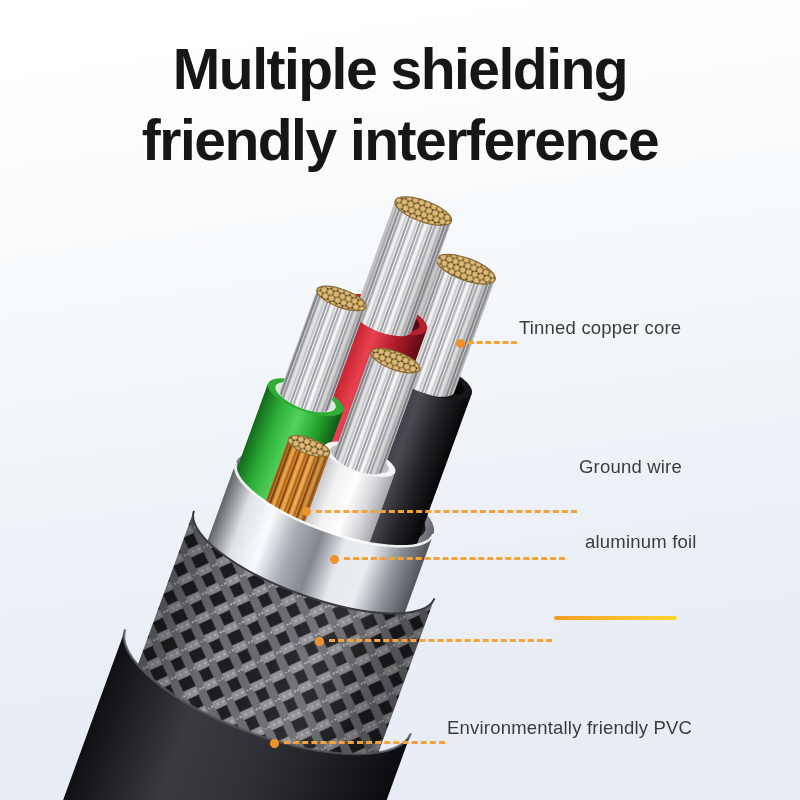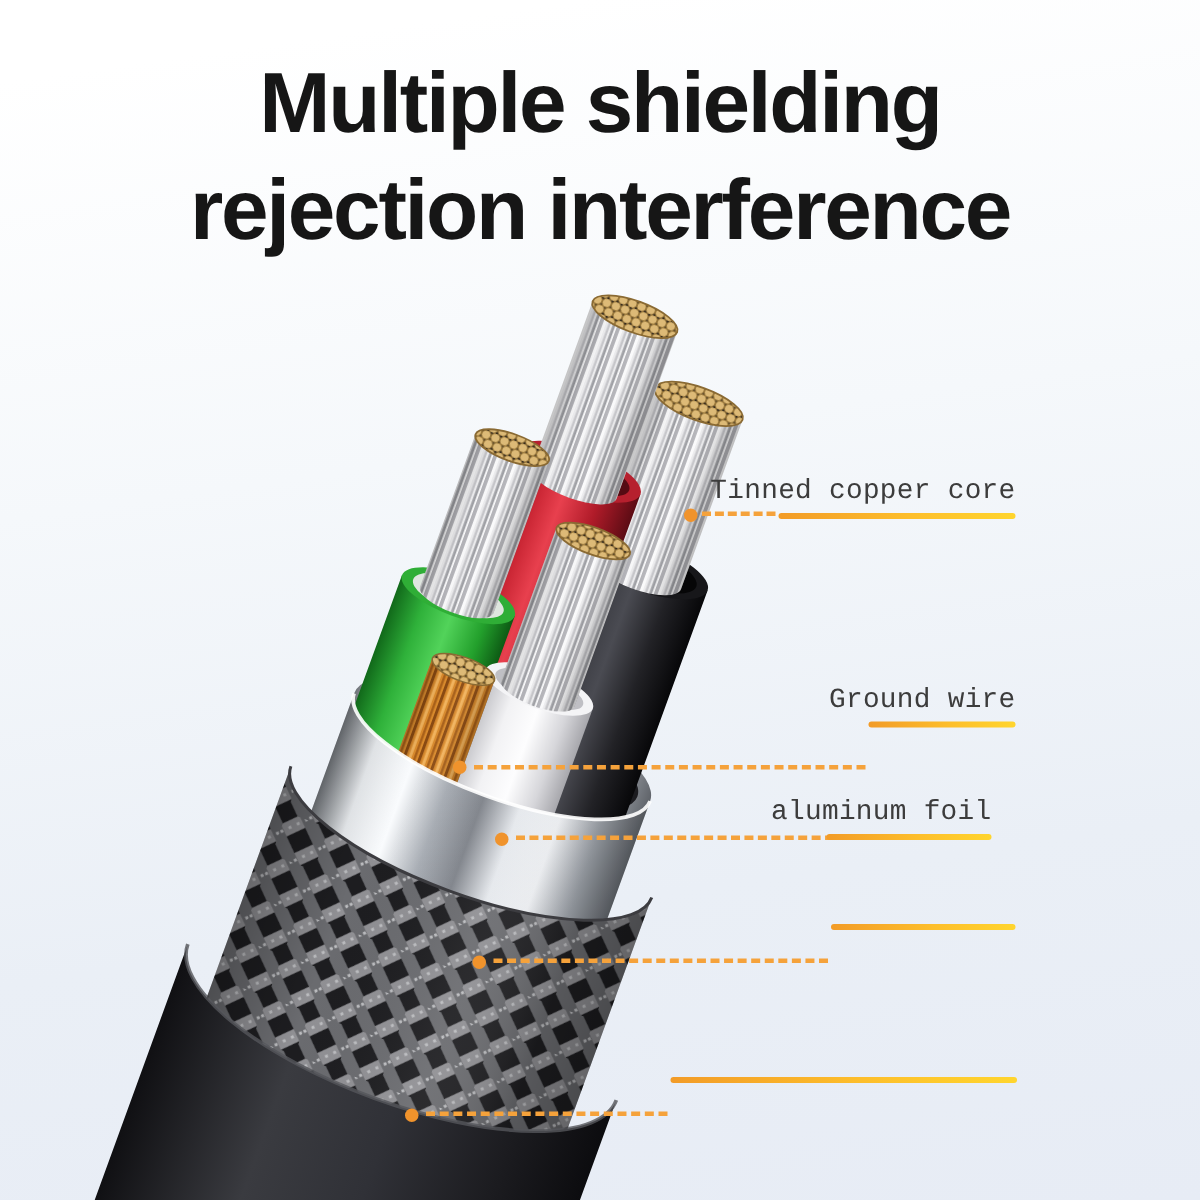--- a/index.html
+++ b/index.html
@@ -8,21 +8,21 @@
     background:linear-gradient(172deg,#ffffff 6%,#f5f8fb 38%,#eaeff6 72%,#e7ecf5 100%);
     font-family:"Liberation Sans",sans-serif;
   }
   .title{
     position:absolute;top:34px;left:0;width:800px;text-align:center;
     font-weight:700;font-size:57px;line-height:71px;letter-spacing:-1.5px;color:#161616;
   }
   .cable-svg{position:absolute;left:0;top:0;}
   .dot{position:absolute;width:9px;height:9px;border-radius:50%;background:#F0932C;}
   .leader{position:absolute;height:0;border-top:3px dashed #F5A23B;}
-  .tag{position:absolute;display:flex;flex-direction:column;align-items:flex-end;font-family:Liberation Mono, monospace;}
+  .tag{position:absolute;display:flex;flex-direction:row;align-items:flex-end;}
   .tag .txt{font-size:18.5px;line-height:24px;color:#3C3C3C;letter-spacing:.2px;white-space:nowrap;}
   .tag .bar{width:100%;height:4px;border-radius:2px;margin-top:2px;
     background:linear-gradient(90deg,#F29B27 0%,#FDBE2B 55%,#FFD52E 100%);}
 </style>
 </head>
 <body>
 
 <div class="stage">
 
   <svg class="cable-svg" width="800" height="800" viewBox="0 0 800 800">
@@ -175,21 +175,21 @@
 
       <g>
         <path d="M -152,225 A 152,54 0 0,0 152,225 L 152,640 A 152,54 0 0,1 -152,640 Z" fill="url(#jacketBody)"></path>
         <path d="M -152,225 A 152,54 0 0,0 152,225" fill="none" stroke="#55565b" stroke-width="2.5" opacity="0.8"></path>
       </g>
     </g>
   </svg>
 
   <div class="title">
     <div>Multiple shielding</div>
-    <div>rejection interference</div>
+    <div>friendly interference</div>
   </div>
 
   <div>
     <span class="dot" style="left:456px;top:339px"></span>
     <span class="leader" style="left:468px;top:341px;width:49px"></span>
     <div class="tag" style="left:519px;top:316px;width:158px">
       <span class="txt">Tinned copper core</span>
       <span class="bar"></span>
     </div>
   </div>
@@ -199,35 +199,36 @@
     <span class="leader" style="left:316px;top:510px;width:261px"></span>
     <div class="tag" style="left:579px;top:455px;width:98px">
       <span class="txt">Ground wire</span>
       <span class="bar"></span>
     </div>
   </div>
 
   <div>
     <span class="dot" style="left:330px;top:555px"></span>
     <span class="leader" style="left:344px;top:557px;width:221px"></span>
-    <div class="tag" style="left:551px;top:530px;width:110px">
+    <div class="tag" style="left:585px;top:530px;width:110px">
       <span class="txt">aluminum foil</span>
       <span class="bar"></span>
     </div>
   </div>
 
   <div>
     <span class="dot" style="left:315px;top:637px"></span>
     <span class="leader" style="left:329px;top:639px;width:223px"></span>
     <div class="tag" style="left:554px;top:614px;width:123px">
       <span class="bar"></span>
     </div>
   </div>
 
   <div>
     <span class="dot" style="left:270px;top:739px"></span>
     <span class="leader" style="left:284px;top:741px;width:161px"></span>
     <div class="tag" style="left:447px;top:716px;width:231px">
+      <span class="txt">Environmentally friendly PVC</span>
       <span class="bar"></span>
     </div>
   </div>
 
 </div>
 
 </body></html>

